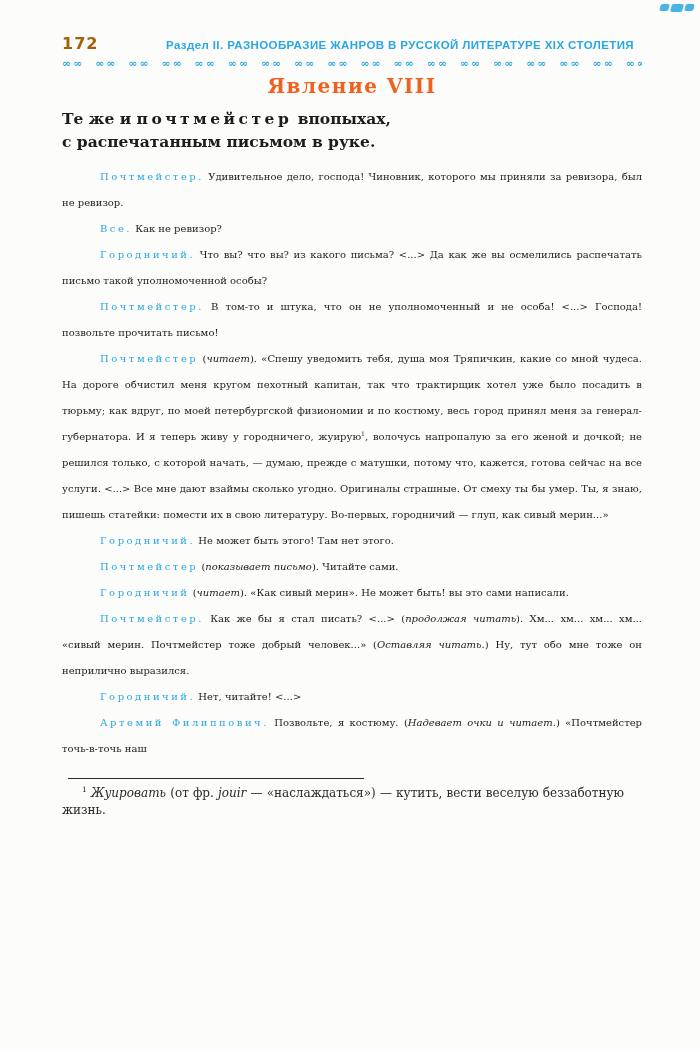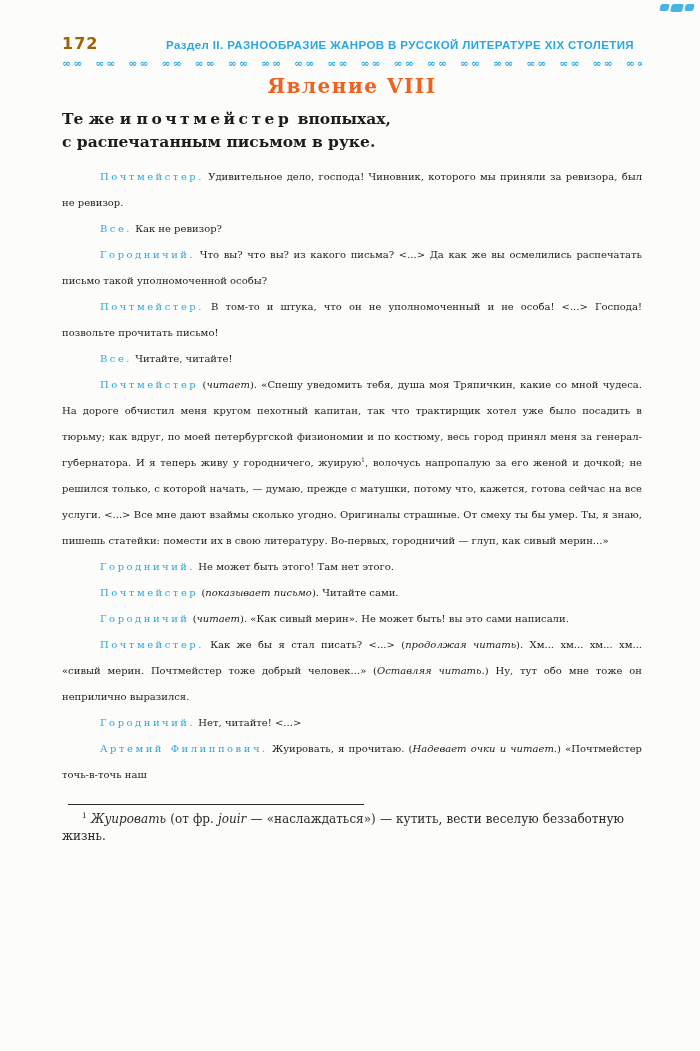--- a/index.html
+++ b/index.html
@@ -129,28 +129,27 @@
   <div class="stage">
       <p class="stage-line"><span class="seg-b">Те же и </span><span class="seg-bsp">почтмейстер</span><span class="seg-b"> впопыхах,</span></p>
       <p class="stage-line"><span class="seg-b">с распечатанным письмом в руке.</span></p>
     </div>
 
   <div class="dialogue">
       <p class="para"><span class="seg-sp">Почтмейстер.</span><span class="seg-n"> Удивительное дело, господа! Чиновник, которого мы приняли за ревизора, был не ревизор.</span></p>
       <p class="para"><span class="seg-sp">Все.</span><span class="seg-n"> Как не ревизор?</span></p>
       <p class="para"><span class="seg-sp">Городничий.</span><span class="seg-n"> Что вы? что вы? из какого письма? &lt;...&gt; Да как же вы осмелились распечатать письмо такой уполномоченной особы?</span></p>
       <p class="para"><span class="seg-sp">Почтмейстер.</span><span class="seg-n"> В том-то и штука, что он не уполномоченный и не особа! &lt;...&gt; Господа! позвольте прочитать письмо!</span></p>
-      <p class="para"><span class="seg-sp">Все.</span><span class="seg-n"> Читайте, читайте!</span></p>
       <p class="para"><span class="seg-sp">Почтмейстер</span><span class="seg-n"> (</span><span class="seg-i">читает</span><span class="seg-n">). «Спешу уведомить тебя, душа моя Тряпичкин, какие со мной чудеса. На дороге обчистил меня кругом пехотный капитан, так что трактирщик хотел уже было посадить в тюрьму; как вдруг, по моей петербургской физиономии и по костюму, весь город принял меня за генерал-губернатора. И я теперь живу у городничего, жуирую</span><sup class="seg-sup">1</sup><span class="seg-n">, волочусь напропалую за его женой и дочкой; не решился только, с которой начать, — думаю, прежде с матушки, потому что, кажется, готова сейчас на все услуги. &lt;...&gt; Все мне дают взаймы сколько угодно. Оригиналы страшные. От смеху ты бы умер. Ты, я знаю, пишешь статейки: помести их в свою литературу. Во-первых, городничий — глуп, как сивый мерин...»</span></p>
       <p class="para"><span class="seg-sp">Городничий.</span><span class="seg-n"> Не может быть этого! Там нет этого.</span></p>
       <p class="para"><span class="seg-sp">Почтмейстер</span><span class="seg-n"> (</span><span class="seg-i">показывает письмо</span><span class="seg-n">). Читайте сами.</span></p>
       <p class="para"><span class="seg-sp">Городничий</span><span class="seg-n"> (</span><span class="seg-i">читает</span><span class="seg-n">). «Как сивый мерин». Не может быть! вы это сами написали.</span></p>
       <p class="para"><span class="seg-sp">Почтмейстер.</span><span class="seg-n"> Как же бы я стал писать? &lt;...&gt; (</span><span class="seg-i">продолжая читать</span><span class="seg-n">). Хм... хм... хм... хм... «сивый мерин. Почтмейстер тоже добрый человек...» (</span><span class="seg-i">Оставляя читать.</span><span class="seg-n">) Ну, тут обо мне тоже он неприлично выразился.</span></p>
       <p class="para"><span class="seg-sp">Городничий.</span><span class="seg-n"> Нет, читайте! &lt;...&gt;</span></p>
-      <p class="para"><span class="seg-sp">Артемий Филиппович.</span><span class="seg-n"> Жуировать, я прочитаю. (</span><span class="seg-i">Надевает очки и читает.</span><span class="seg-n">) «Почтмейстер точь-в-точь наш</span></p>
+      <p class="para"><span class="seg-sp">Артемий Филиппович.</span><span class="seg-n"> Позвольте, я костюму. (</span><span class="seg-i">Надевает очки и читает.</span><span class="seg-n">) «Почтмейстер точь-в-точь наш</span></p>
     </div>
 
   <div class="footnote-block">
     <hr class="footnote-rule">
     <p class="footnote"><sup class="seg-sup">1</sup><span class="seg-n"> </span><span class="seg-i">Жуировать</span><span class="seg-n"> (от фр. </span><span class="seg-i">jouir</span><span class="seg-n"> — «наслаждаться») — кутить, вести веселую беззаботную жизнь.</span></p>
   </div>
 
 </div>
 
 </body></html>

